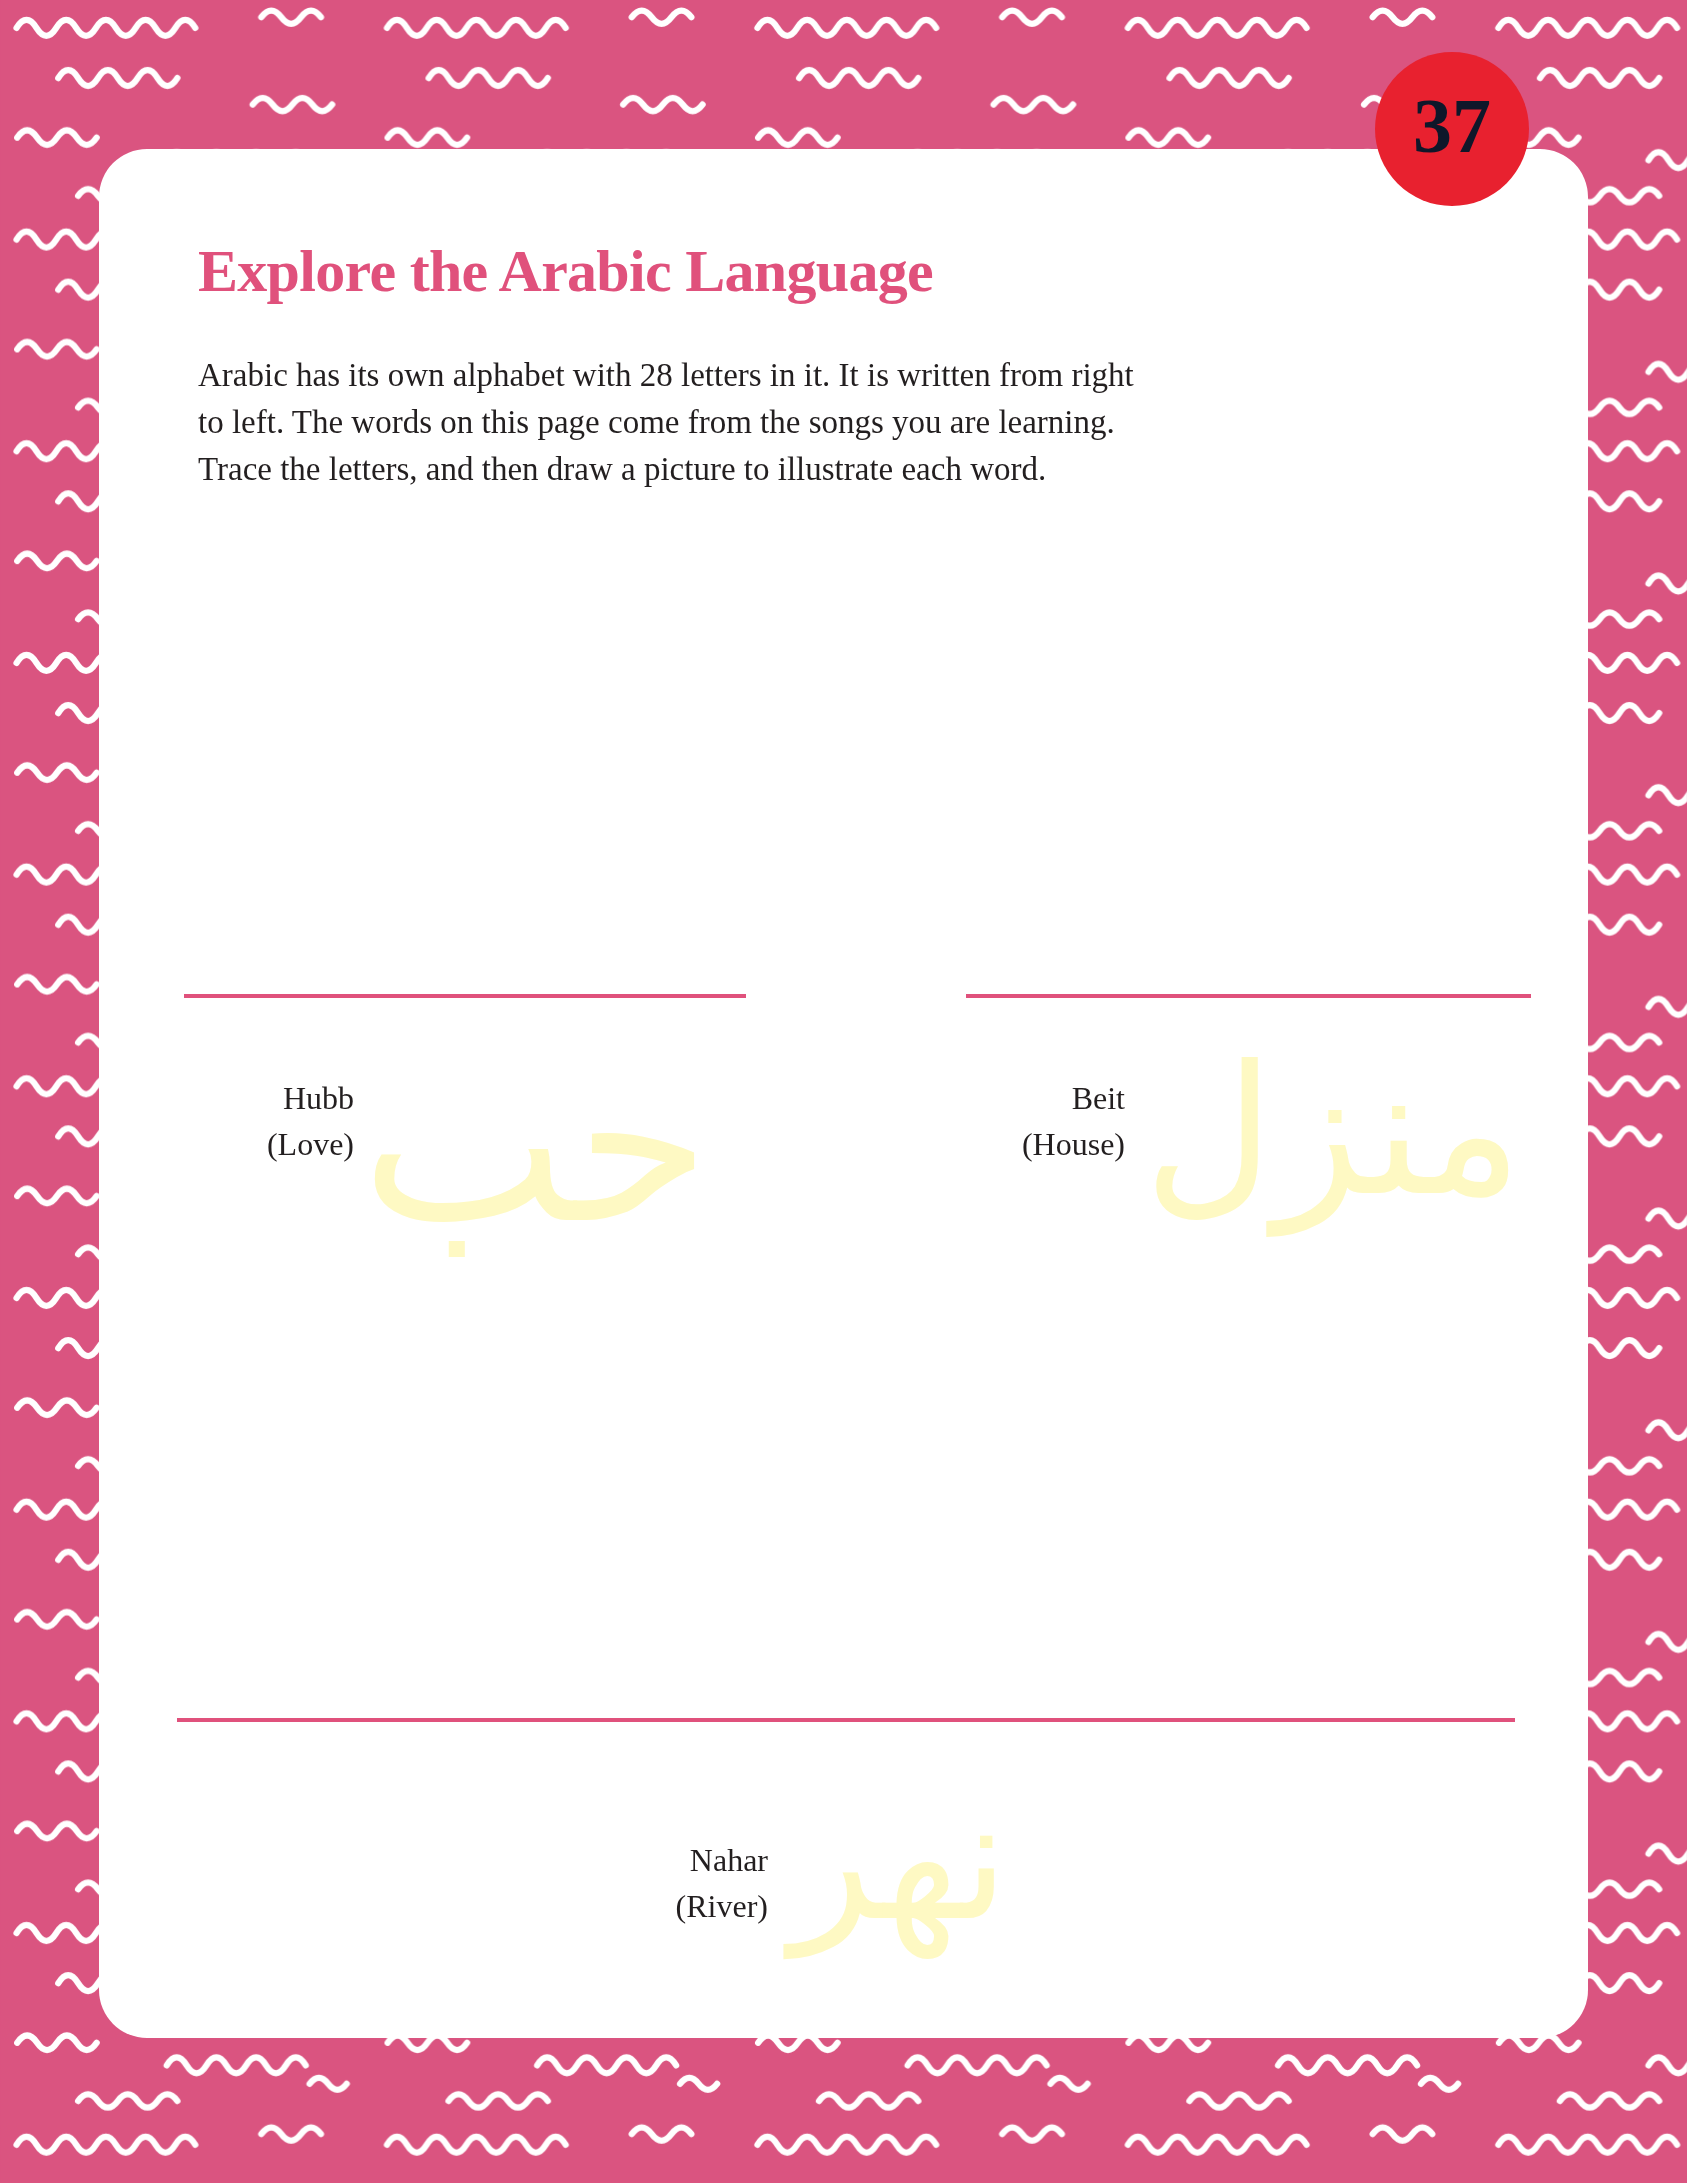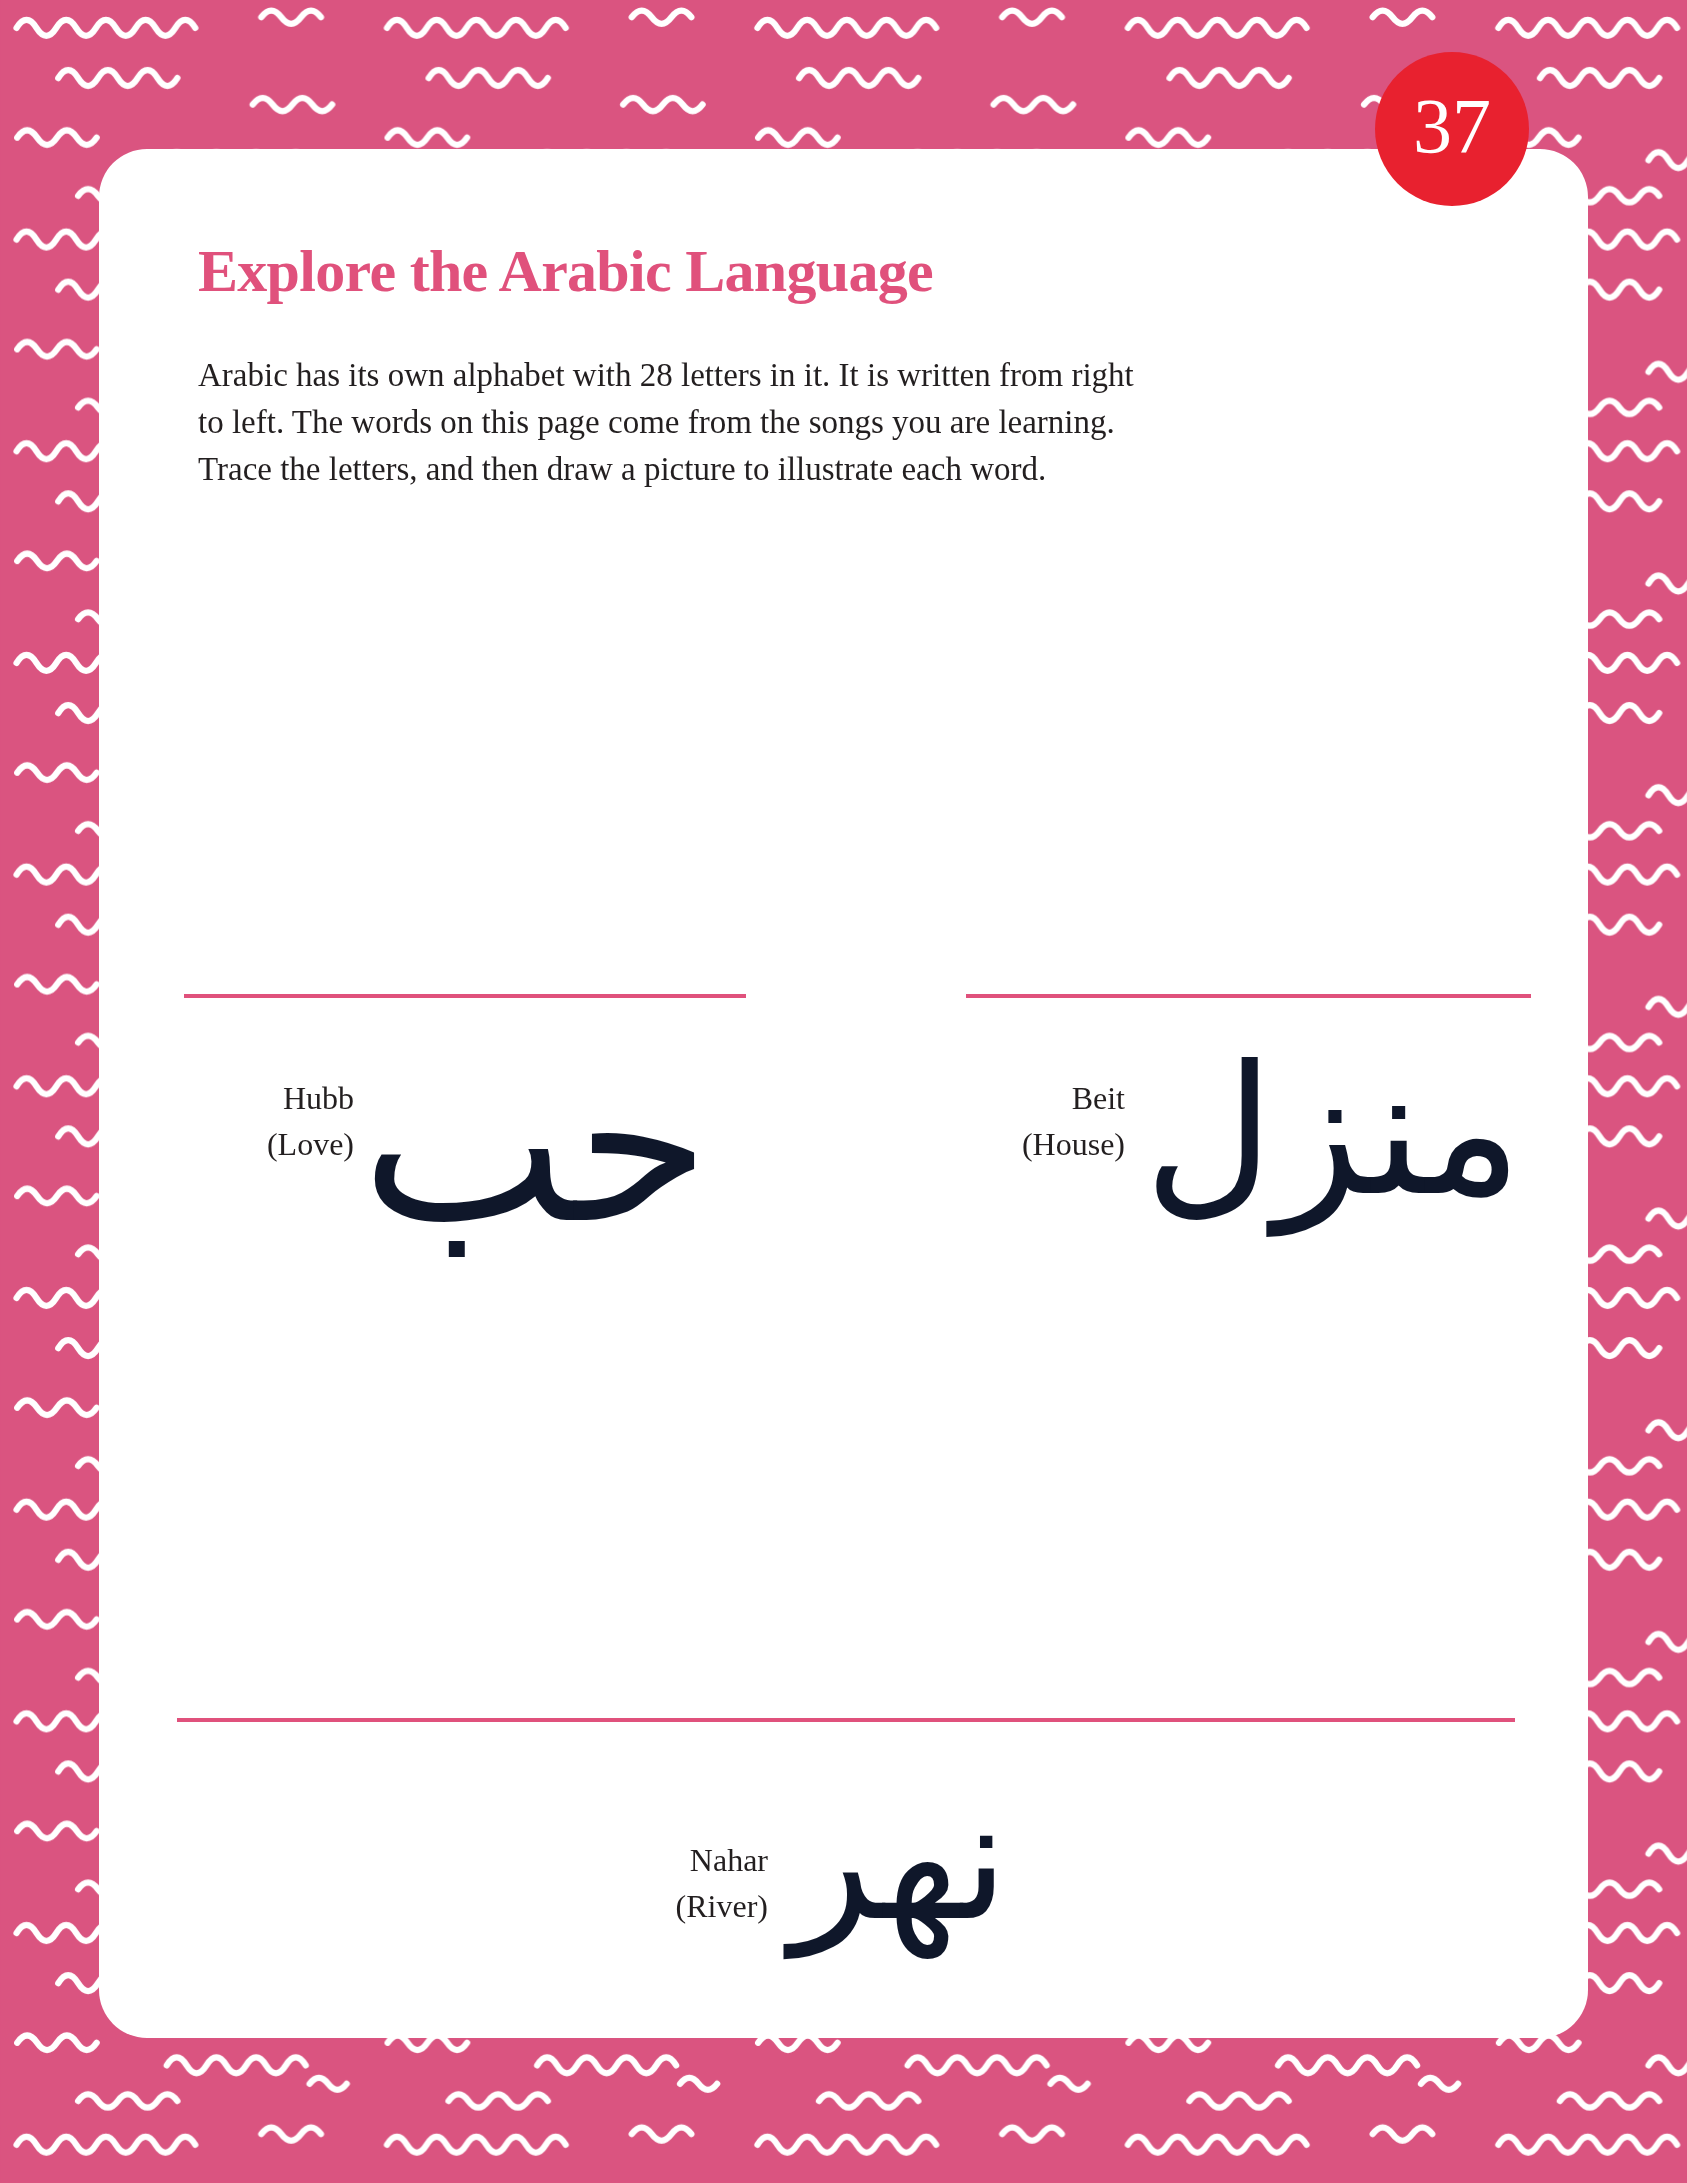--- a/index.html
+++ b/index.html
@@ -35,23 +35,23 @@
     top: 52px;
     width: 154px;
     height: 154px;
     border-radius: 50%;
     background: #E8212F;
     display: flex;
     align-items: center;
     justify-content: center;
   }
   #page-badge .num {
-    color: #ffffff;
+    color: #0f172a;
     font-size: 78px;
-    font-weight: 400;
+    font-weight: 700;
     line-height: 1;
     padding-bottom: 5.3px;
   }
   #title {
     position: absolute;
     left: 198px;
     top: 237px;
     margin: 0;
     font-size: 60px;
     font-weight: 700;
@@ -85,21 +85,21 @@
     line-height: 46px;
   }
   #label-hubb  { left: 142px;  top: 1075px; }
   #label-beit  { left: 913px; top: 1075px; }
   #label-nahar { left: 556px;  top: 1798px; margin-top: 39px; }
   .arabic-trace {
     position: absolute;
     display: flex;
     align-items: center;
     justify-content: center;
-    color: #0f172a;
+    color: #fef9c3;
     font-family: "DejaVu Sans", sans-serif;
     direction: rtl;
     line-height: 1;
   }
   #arabic-hubb  { left: 357px;  top: 1006px; width: 357px; height: 278px; font-size: 218px; }
   #arabic-beit  { left: 1131px; top: 992px; width: 404px; height: 278px; font-size: 179px; }
   #arabic-nahar { left: 734px; top: 1720px; width: 331px; height: 278px; font-size: 169px; }
 </style>
 </head>
 <body>

